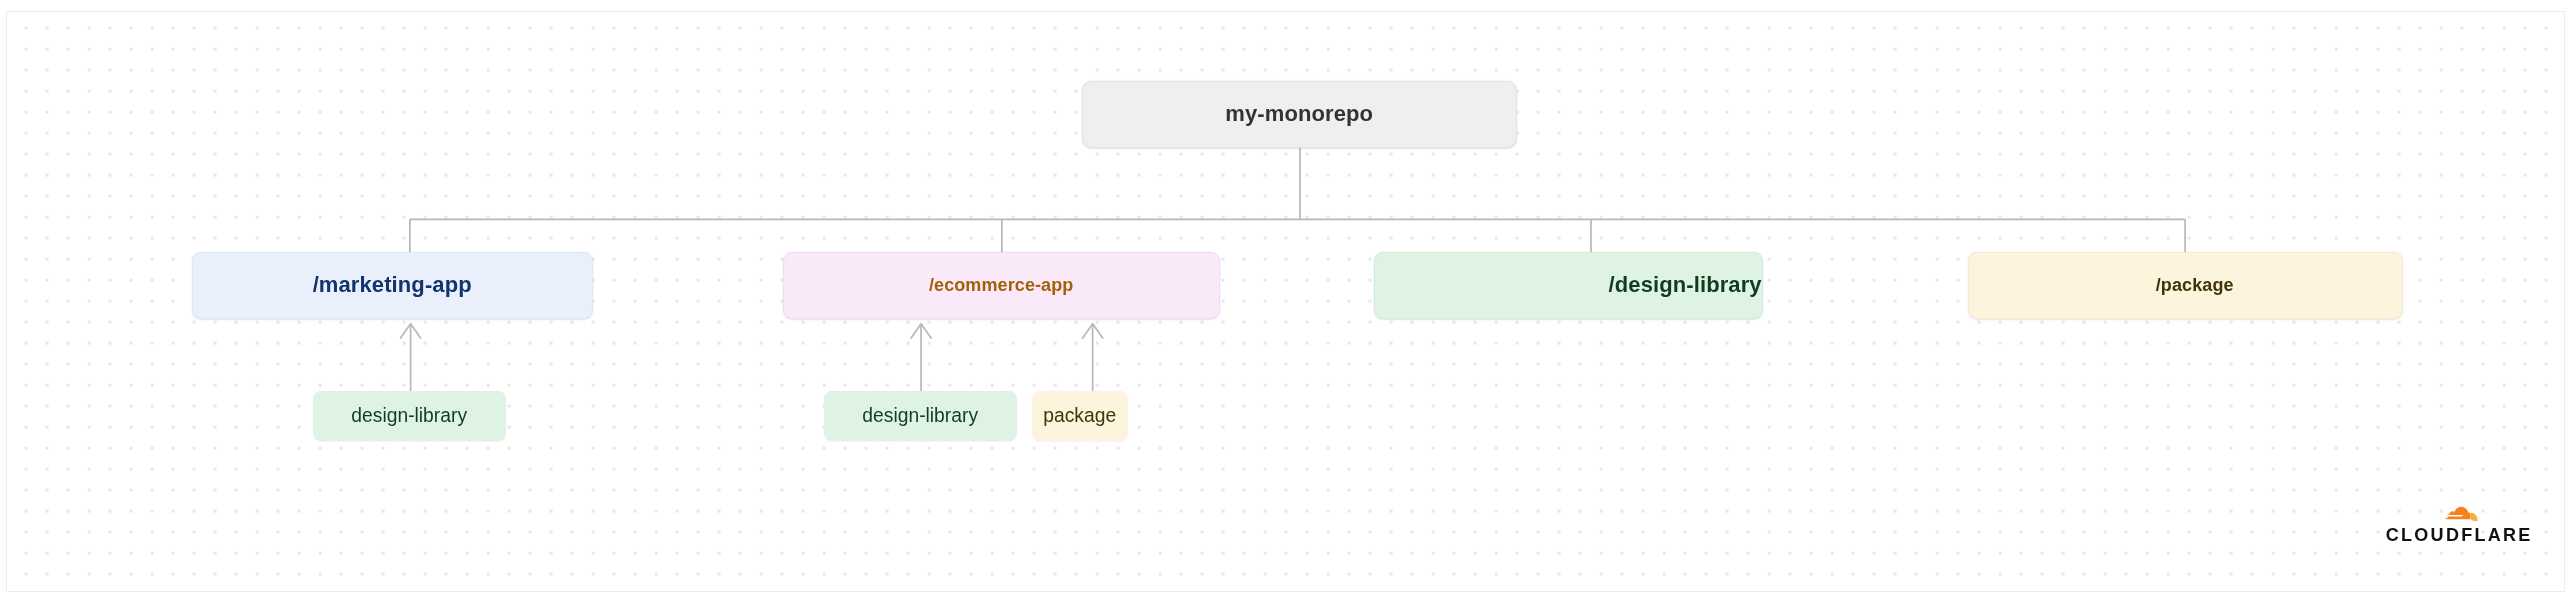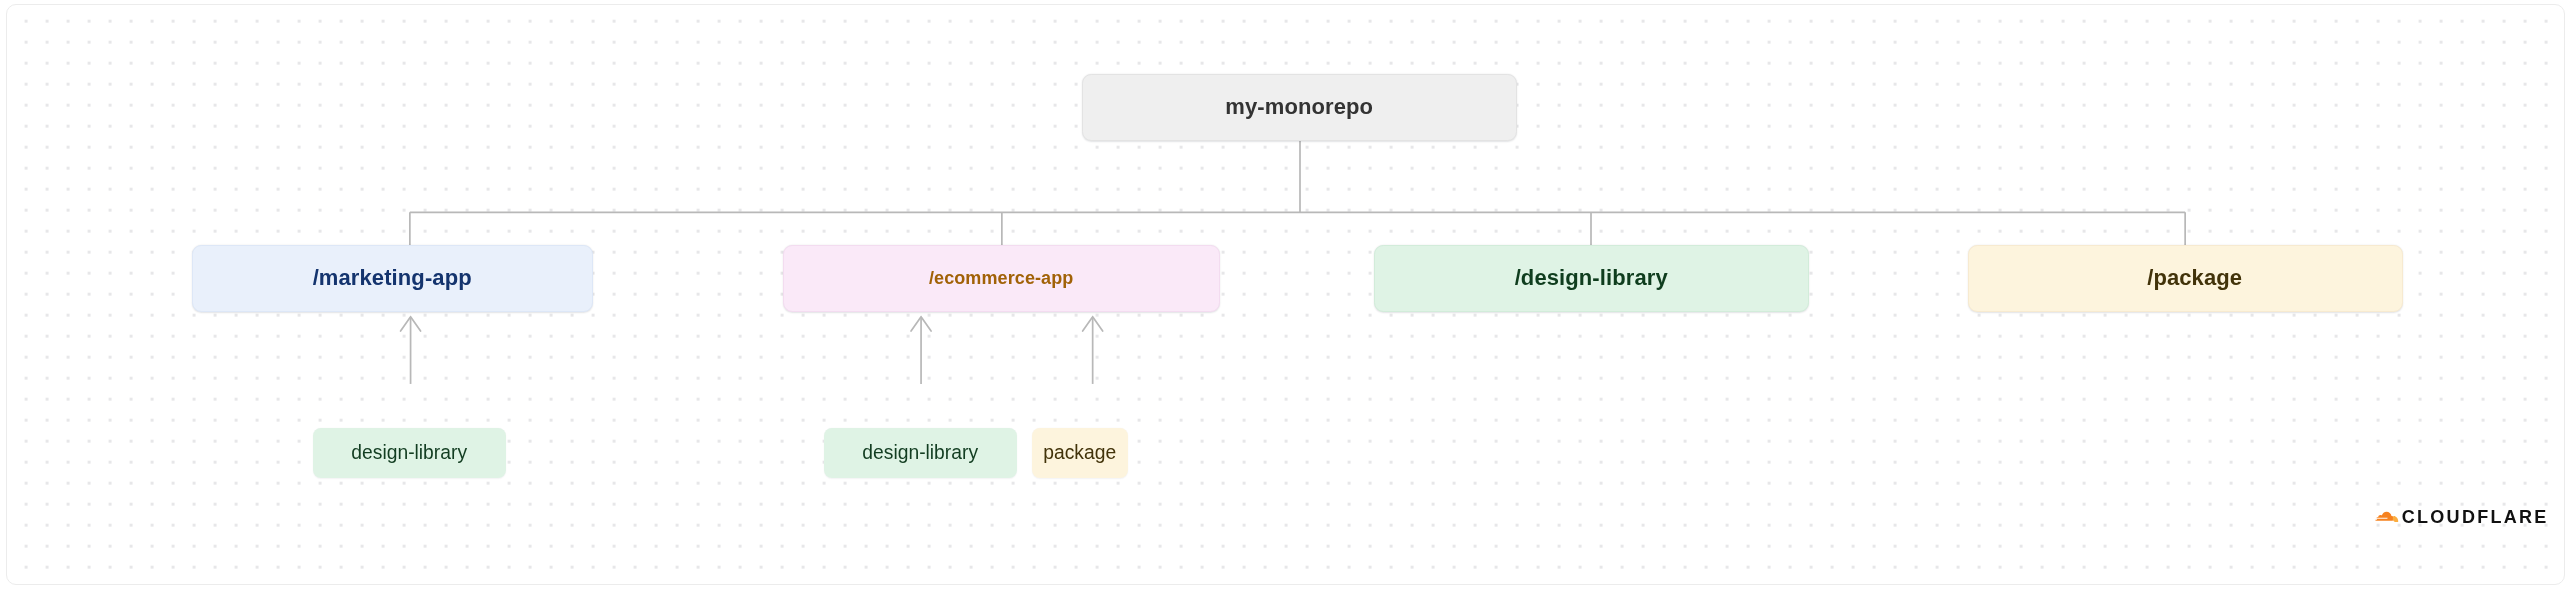--- a/index.html
+++ b/index.html
@@ -15,26 +15,26 @@
     width: 2576px;
     height: 592px;
     background: #ffffff;
     overflow: hidden;
   }
 
   
   .canvas {
     position: absolute;
     left: 5.7px;
-    top: 4px;
+    top: 11px;
     width: 2559px;
     height: 581px;
     box-sizing: border-box;
     border: 1.1px solid #ececec;
-    border-radius: 10px;
+    border-radius: 0;
     background-color: #ffffff;
     background-image: radial-gradient(circle, #e6e6e8 1.4px, rgba(255,255,255,0) 1.5px);
     background-size: 21px 21px;
     background-position: 8.6px 5.7px;
     overflow: hidden;
   }
 
   
   .edges {
     position: absolute;
@@ -79,65 +79,66 @@
   #node-marketing .node-label { font-size: 22px; color: #14346e; }
 
   #node-ecommerce {
     left: 776px;  top: 240px;  width: 437px;  height: 67px;
     background: #fae9f8;
     border: 1.1px solid #f3dcf0;
   }
   #node-ecommerce .node-label { font-size: 18px; color: #a16207; }
 
   #node-design {
-    left: 1367px;  top: 240px;  width: 435px;  height: 67px;
+    left: 1367px;  top: 240px;  width: 389px;  height: 67px;
     background: #dff3e5;
     border: 1.1px solid #d2ecda;
+    justify-content: flex-end;
   }
   #node-design .node-label { font-size: 22px; color: #0f3d1e; }
 
   #node-package {
     left: 1961px;  top: 240px;  width: 435px;  height: 67px;
     background: #fdf4dd;
     border: 1.1px solid #f7ead0;
   }
-  #node-package .node-label { font-size: 22px; color: #42330a; margin-left: 19px; }
+  #node-package .node-label { font-size: 18px; color: #42330a; margin-left: 19px; }
 
   
   .chip {
     position: absolute;
     box-sizing: border-box;
     border-radius: 7.9px;
     display: flex;
     align-items: center;
     justify-content: center;
     font-size: 19.3px;
     line-height: 1;
     white-space: nowrap;
     padding: 0 10px;
     box-shadow: 0 0.7px 1.4px rgba(16, 24, 40, 0.05);
-    margin-top: 44px;
   }
   .chip.green  { background: #dff3e5; color: #123d21; }
   .chip.yellow { background: #fdf4dd; color: #42330a; }
 
   #chip-m-design { left: 306px;  top: 379px; width: 193px; height: 50px; }
   #chip-e-design { left: 817px; top: 379px; width: 193px; height: 50px; }
   #chip-e-package{ left: 1025px; top: 379px; width: 96px; height: 50px; }
 
   
   .cf-logo {
     position: absolute;
     left: 2363px;
     top: 492px;
     width: 179px;
     height: 40px;
     display: flex;
     align-items: center;
     gap: 2px;
+    flex-direction: column;
   }
   .cf-wordmark {
     font-size: 18px;
     font-weight: bold;
     letter-spacing: 2.3px;
     color: #111111;
     line-height: 1;
   }
 </style>
 </head>

